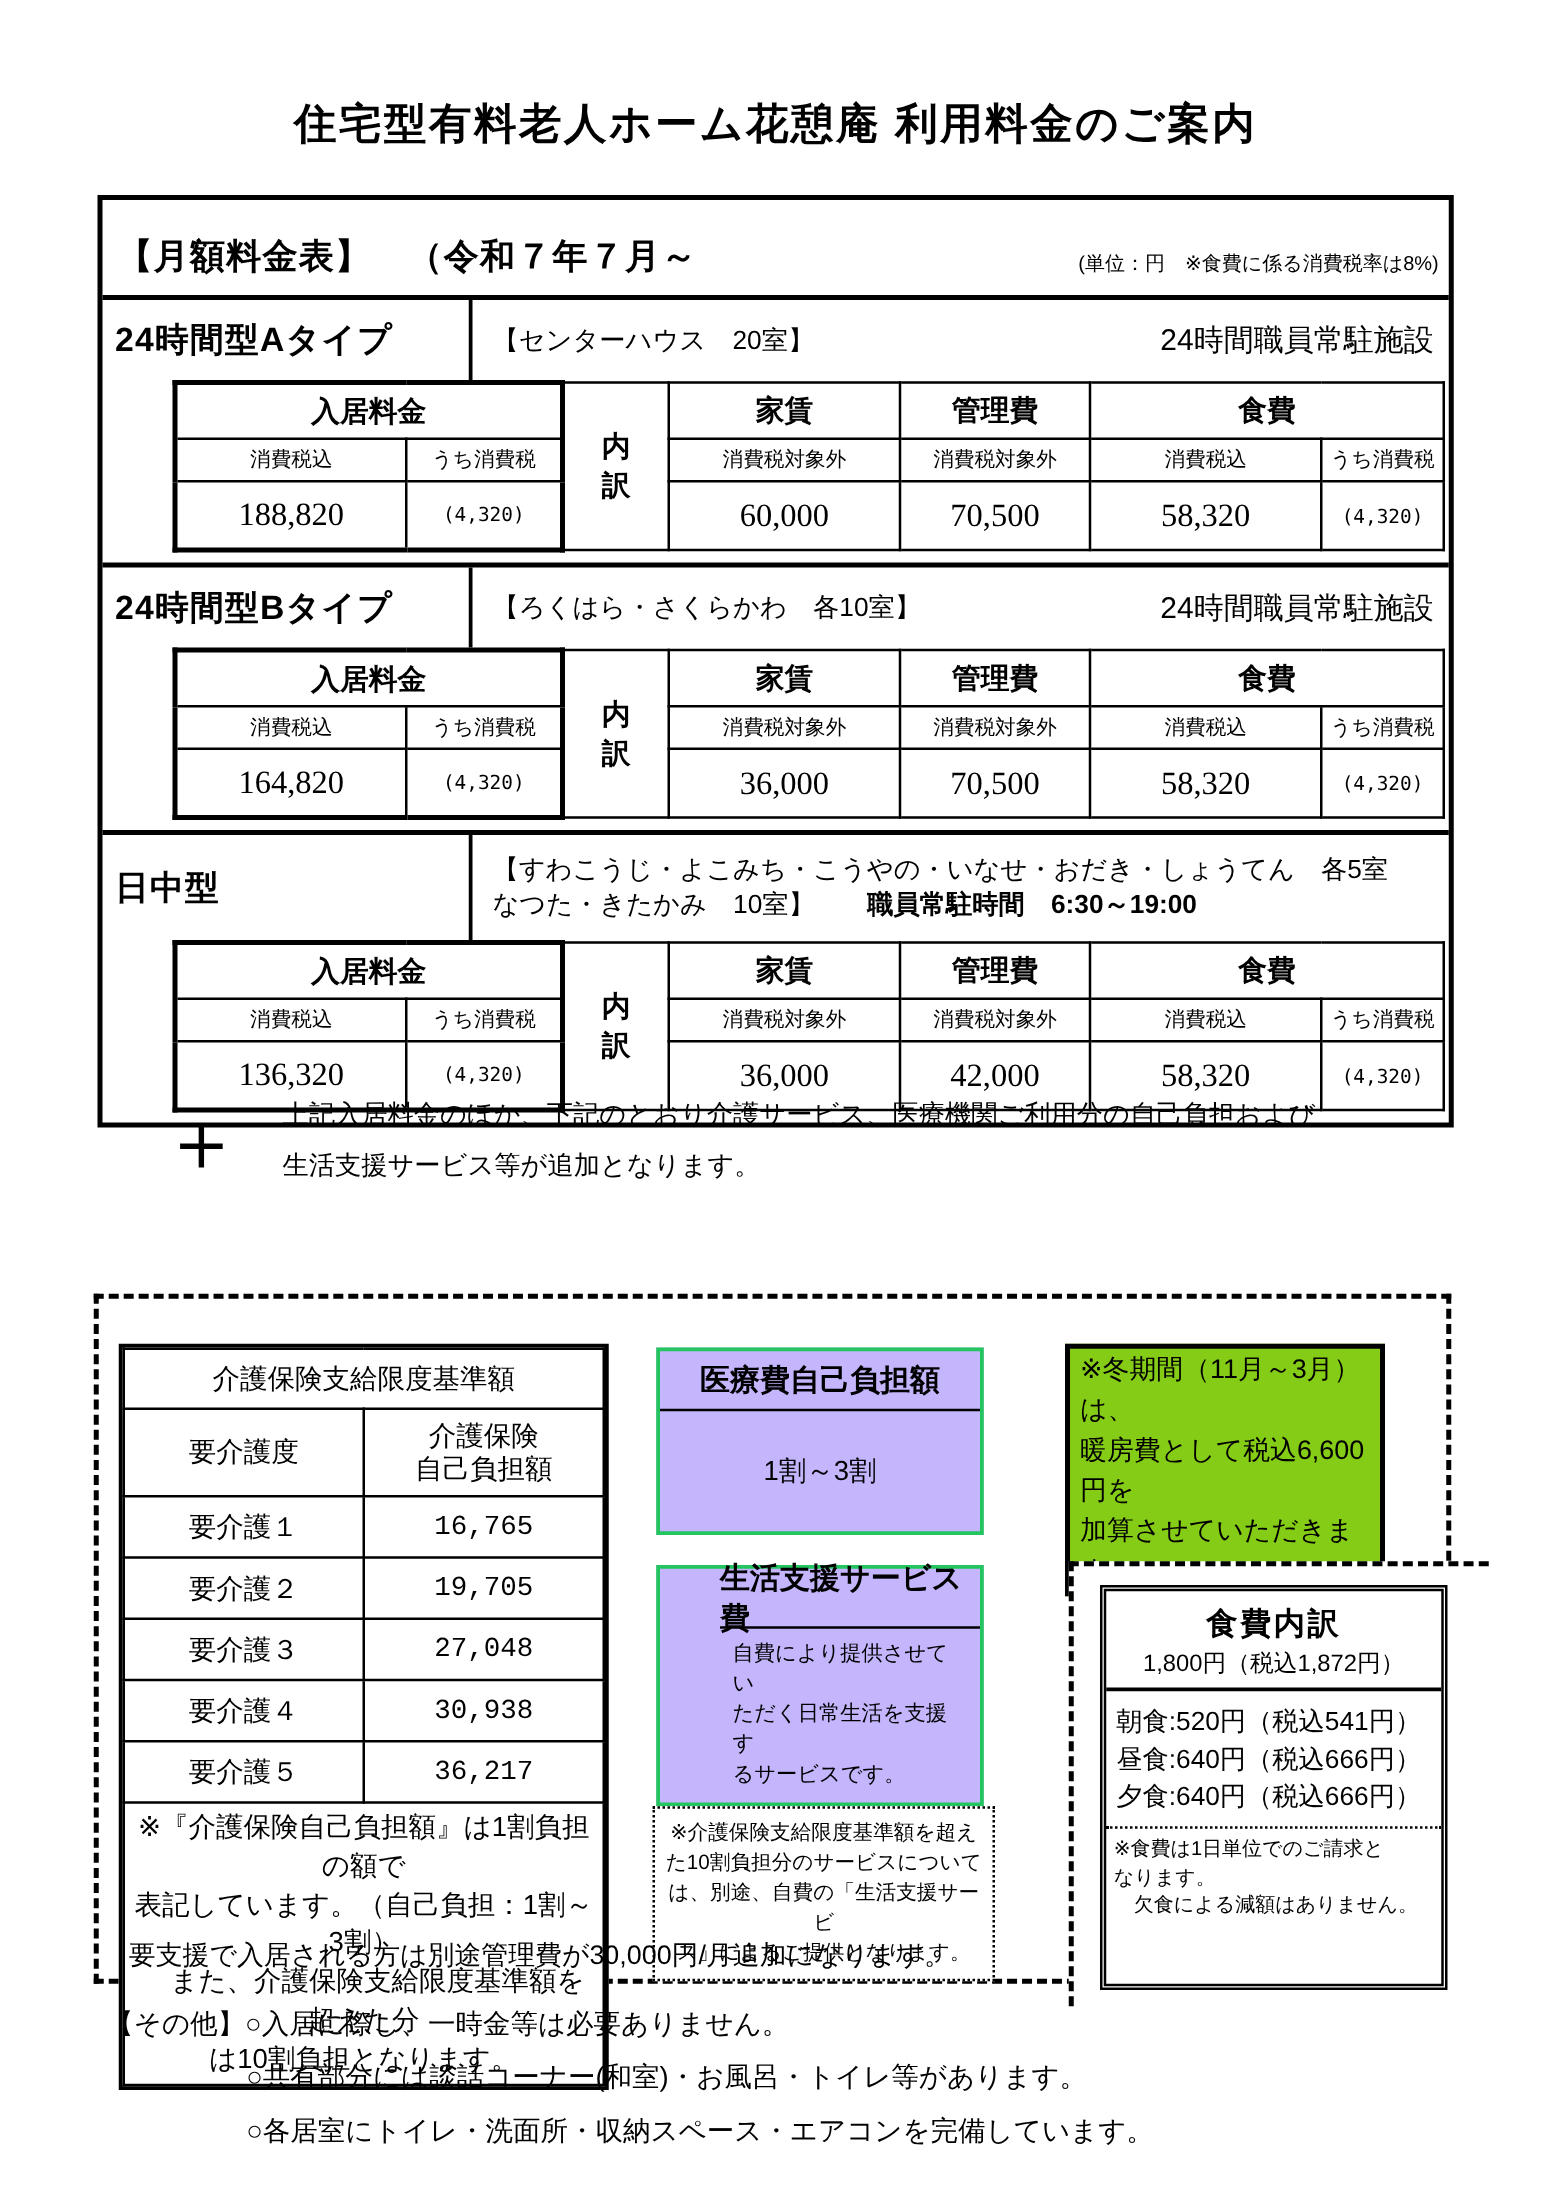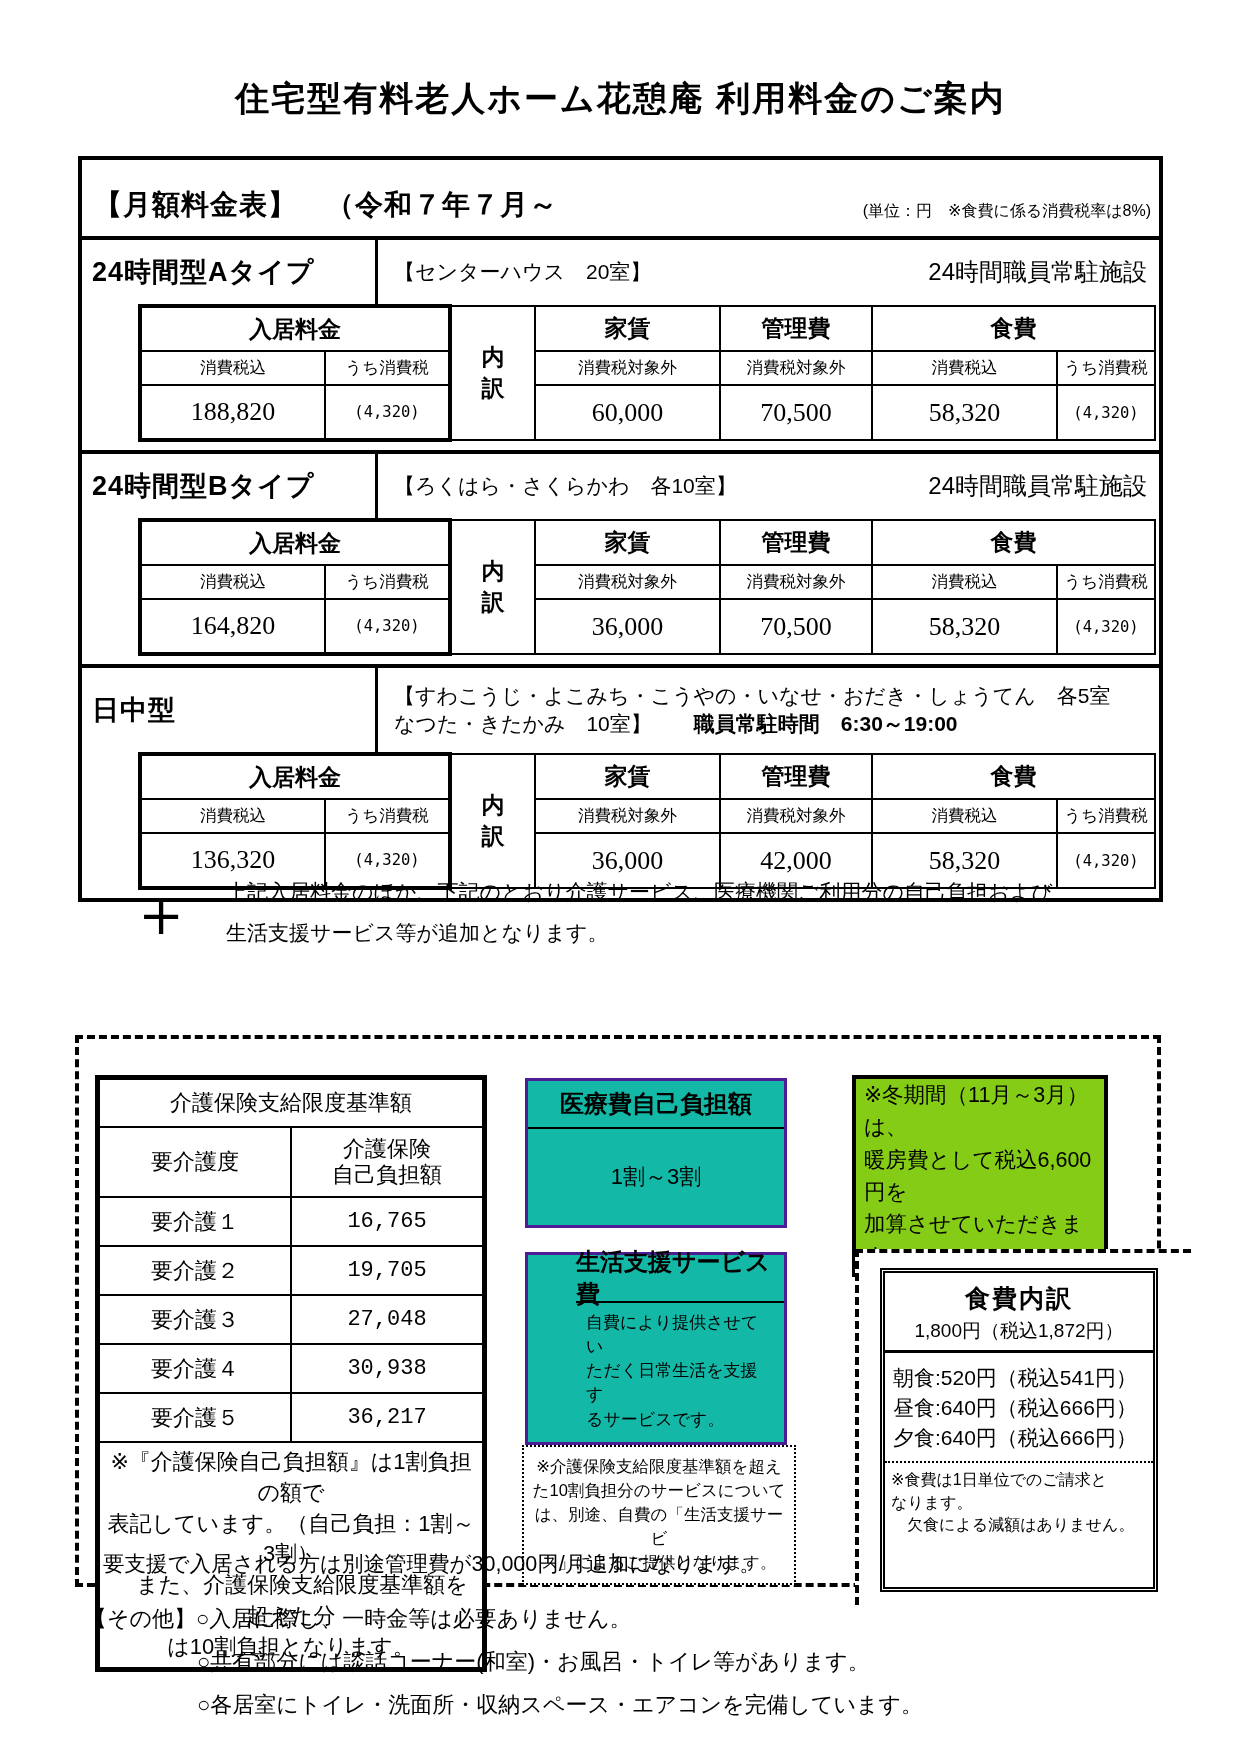--- a/index.html
+++ b/index.html
@@ -50,21 +50,21 @@
   
   #kaigo-wrap{position:absolute;left:95px;top:1075px;width:392px;border:3px solid #000;
     box-sizing:border-box;background:#fff;z-index:1;}
   #kaigo-wrap table{border-collapse:collapse;width:100%;table-layout:fixed;}
   #kaigo-wrap td{border:2px solid #000;text-align:center;vertical-align:middle;font-size:22px;}
   td.k-title{height:44px;}
   tr.k-colhead td{height:66px;line-height:1.2;}
   tr.k-row td{height:45px;}
   td.k-note{height:104px;text-align:left;font-size:16.5px;line-height:1.4;padding:4px 7px;vertical-align:top;}
   
-  .solid-box{position:absolute;box-sizing:border-box;border:3px solid #4c1d95;background:#14b8a6;z-index:1;}
+  .solid-box{position:absolute;box-sizing:border-box;border:3px solid #22c55e;background:#c4b5fd;z-index:1;}
   .box-title{height:46px;display:flex;align-items:center;justify-content:center;
     font-size:24px;font-weight:bold;border-bottom:2px solid #000;}
   #iryohi-box{left:525px;top:1078px;width:262px;}
   .iryohi-value{height:96px;display:flex;align-items:center;justify-content:center;font-size:22px;}
   #seikatsu-box{left:525px;top:1252px;width:262px;padding-left:48px;}
   .seikatsu-body{padding:8px 10px 10px;font-size:17px;line-height:1.42;}
   #chogoe-box{position:absolute;left:522px;top:1445px;width:274px;box-sizing:border-box;
     border:2px dotted #000;padding:8px 7px;font-size:16.5px;line-height:1.45;background:#fff;z-index:1;text-align:center;}
   
   #winter-box{position:absolute;left:852px;top:1075px;width:256px;box-sizing:border-box;

